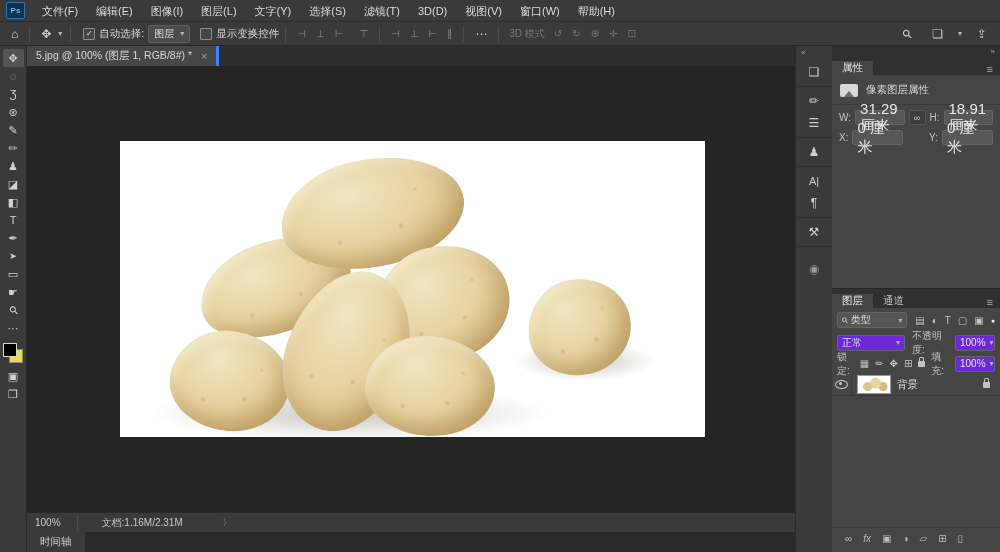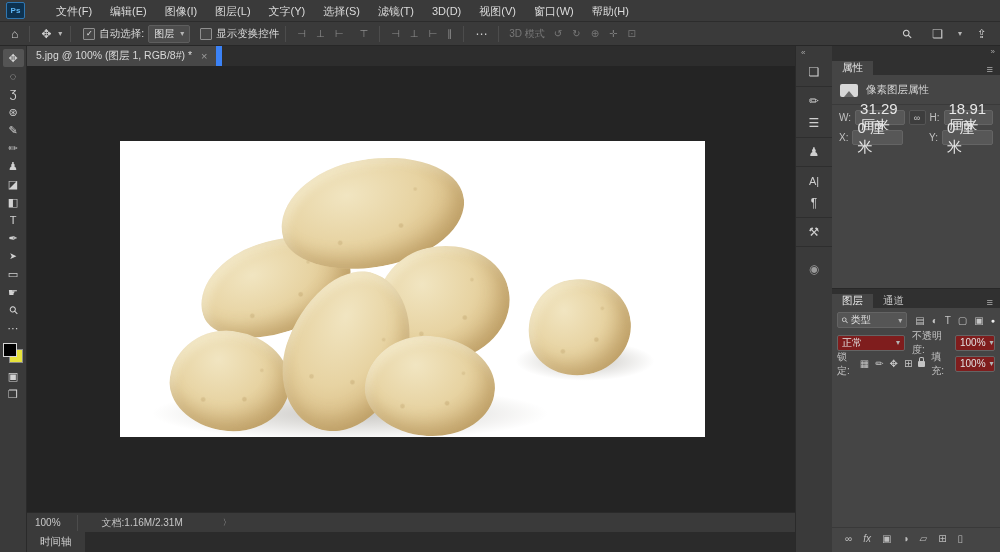--- a/index.html
+++ b/index.html
@@ -4,41 +4,41 @@
 <style>
   html,body{margin:0;padding:0;background:#1a1a1a}
   #app{position:relative;width:1000px;height:552px;background:#242424;overflow:hidden;
        font-family:"Liberation Sans","DejaVu Sans",sans-serif;color:#d6d6d6;-webkit-user-select:none;user-select:none}
 
   
   #menubar{position:absolute;left:0;top:0;width:1000px;height:22px;background:#3a3a3a;
            border-bottom:1px solid #2c2c2c;box-sizing:border-box;display:flex;align-items:center}
   .pslogo{width:17px;height:15px;background:#0d3250;border:1px solid #2f77b2;border-radius:2px;
           color:#5fb6f5;font-size:8px;font-weight:bold;display:flex;align-items:center;justify-content:center;
-          margin:0 22px 0 6px;flex:0 0 auto}
+          margin:0 8px 0 6px;flex:0 0 auto}
   .menu-item{font-size:11px;color:#dcdcdc;padding:0 9px;line-height:22px;white-space:nowrap}
 
   
   #optionsbar{position:absolute;left:0;top:22px;width:1000px;height:24px;background:#3a3a3a;
               border-bottom:1px solid #272727;box-sizing:border-box;display:flex;align-items:center;font-size:11px}
   .ob-icon{color:#cfcfcf;font-size:12px;padding:0 5px}
   .vsep{width:1px;height:16px;background:#4c4c4c;margin:0 6px;flex:0 0 auto}
   .cb{width:10px;height:10px;border:1px solid #8f8f8f;border-radius:1px;background:#454545;
       display:inline-flex;align-items:center;justify-content:center;font-size:8px;color:#e8e8e8;margin:0 4px 0 6px;flex:0 0 auto}
   .dd{height:16px;background:#4c4c4c;border:1px solid #5e5e5e;border-radius:2px;display:inline-flex;
       align-items:center;font-size:10px;color:#e2e2e2;padding:0 5px;gap:6px;margin:0 4px}
   .dd .arrow{font-size:8px;color:#b5b5b5}
   .align-icon{font-size:10px;color:#8f8f8f;padding:0 5px}
   .dim{color:#787878}
   .ob-right{margin-left:auto;display:flex;align-items:center;padding-right:8px;gap:10px}
 
   
   #tabbar{position:absolute;left:27px;top:46px;width:768px;height:20px;background:#2d2d2d;display:flex}
   .doctab{background:#474747;display:flex;align-items:center;padding:0 9px;gap:9px;
-          font-size:10.5px;color:#d8d8d8;border-right:6px solid #3b82f6}
+          font-size:10.5px;color:#d8d8d8;border-right:3px solid #3b82f6}
   .tabclose{color:#9c9c9c;font-size:11px}
 
   
   #lefttoolbar{position:absolute;left:0;top:46px;width:27px;height:506px;background:#3a3a3a;
                border-right:1px solid #2a2a2a;box-sizing:border-box;display:flex;flex-direction:column;
                align-items:center;padding-top:3px}
   .tool{width:21px;height:18px;display:flex;align-items:center;justify-content:center;
         font-size:11px;color:#d2d2d2;flex:0 0 auto}
   .tool.selected{background:#545454;border-radius:2px}
   .swatches{position:relative;width:20px;height:20px;margin:6px 0 4px}
@@ -94,21 +94,21 @@
   .fbox{height:15px;background:#575757;border:1px solid #646464;border-radius:2px;font-size:15px;
         color:#e8e8e8;display:flex;align-items:center;padding:0 4px;box-sizing:border-box}
   .linkbox{width:18px;height:15px;background:#3d3d3d;border:1px solid #555;border-radius:2px;
            display:flex;align-items:center;justify-content:center;color:#cccccc;font-size:9px;box-sizing:border-box}
 
   #layerspanel{flex:1;border-top:1px solid #282828;display:flex;flex-direction:column;position:relative;background:#454545}
   .lp-row{display:flex;align-items:center;padding:0 5px;flex:0 0 auto}
   .srchbox{width:72px;height:16px;background:#555;border:1px solid #646464;border-radius:2px;display:flex;
            align-items:center;font-size:10px;color:#dcdcdc;padding:0 4px;gap:3px;box-sizing:border-box}
   .f-icons{display:flex;align-items:center;gap:7px;margin-left:8px;font-size:10px;color:#c5c5c5}
-  .ddl{height:16px;background:#7f1d1d;border:1px solid #646464;border-radius:2px;display:flex;align-items:center;
+  .ddl{height:16px;background:#6d28d9;border:1px solid #646464;border-radius:2px;display:flex;align-items:center;
        font-size:10px;color:#e2e2e2;padding:0 4px;gap:4px;box-sizing:border-box}
   .lbl{font-size:10px;color:#c2c2c2}
   .lockrow-icons{display:flex;align-items:center;gap:6px;font-size:10px;color:#c5c5c5;margin:0 6px 0 2px}
   .layer-row{height:21px;display:flex;align-items:center;border-bottom:1px solid #3a3a3a;
              font-size:10.5px;color:#dddddd;flex:0 0 auto}
   .layer-row.selected{background:#585858}
   .eyecell{width:20px;height:100%;display:flex;align-items:center;justify-content:center;
            border-right:1px solid #3a3a3a;box-sizing:border-box}
   .eye{width:11px;height:7px;border:1px solid #c9c9c9;border-radius:50%;position:relative}
   .eye::after{content:"";position:absolute;left:3px;top:1px;width:3px;height:3px;border-radius:50%;background:#c9c9c9}
@@ -337,20 +337,28 @@
           <span>✥</span>
           <span>⊞</span>
           <span class="lockicon"></span>
         </span>
         <span class="lbl">填充:</span>
         <span class="ddl" style="width:40px;margin-left:3px">
           <span>100%</span>
           <span style="margin-left:auto;font-size:8px;color:#b5b5b5">▾</span>
         </span>
       </div>
+      <div class="layer-row">
+        <span class="eyecell">
+            <span class="eye"></span>
+          </span>
+        <span class="thumb"></span>
+        <span>背景</span>
+        <span style="margin-left:auto;margin-right:10px" class="lockicon"></span>
+      </div>
       <div class="layers-bottom">
         <span>∞</span>
         <span style="font-style:italic">fx</span>
         <span>▣</span>
         <span>◑</span>
         <span>▱</span>
         <span>⊞</span>
         <span>▯</span>
       </div>
     </div>

